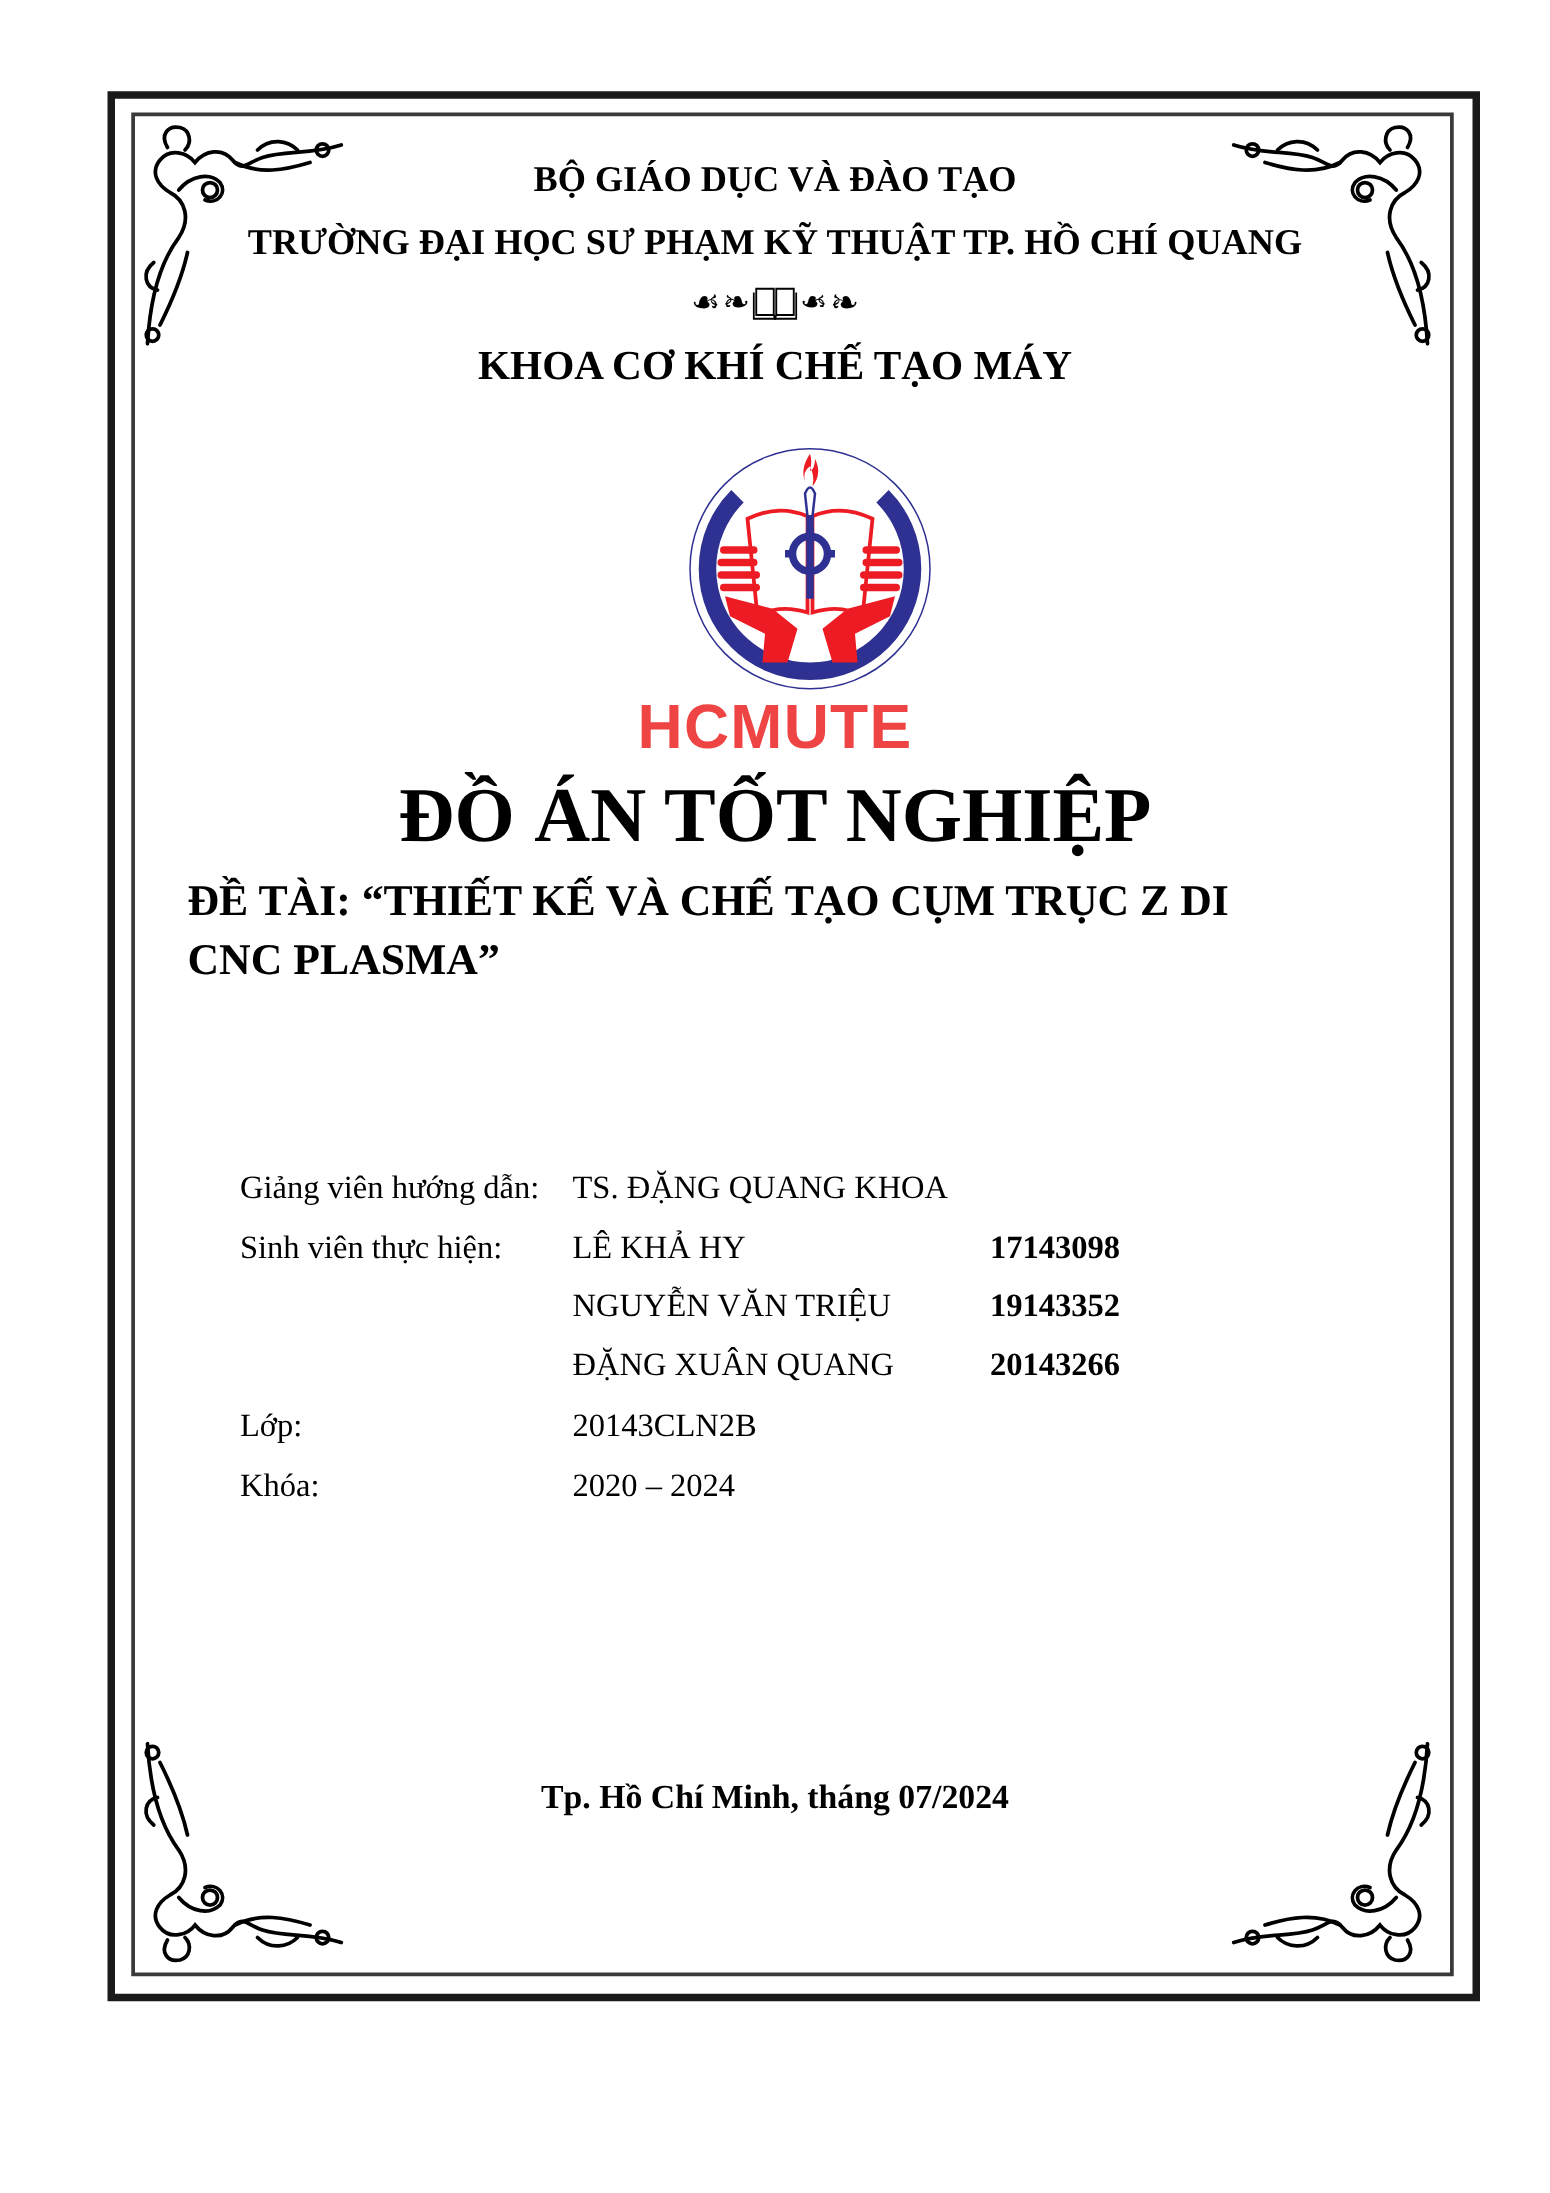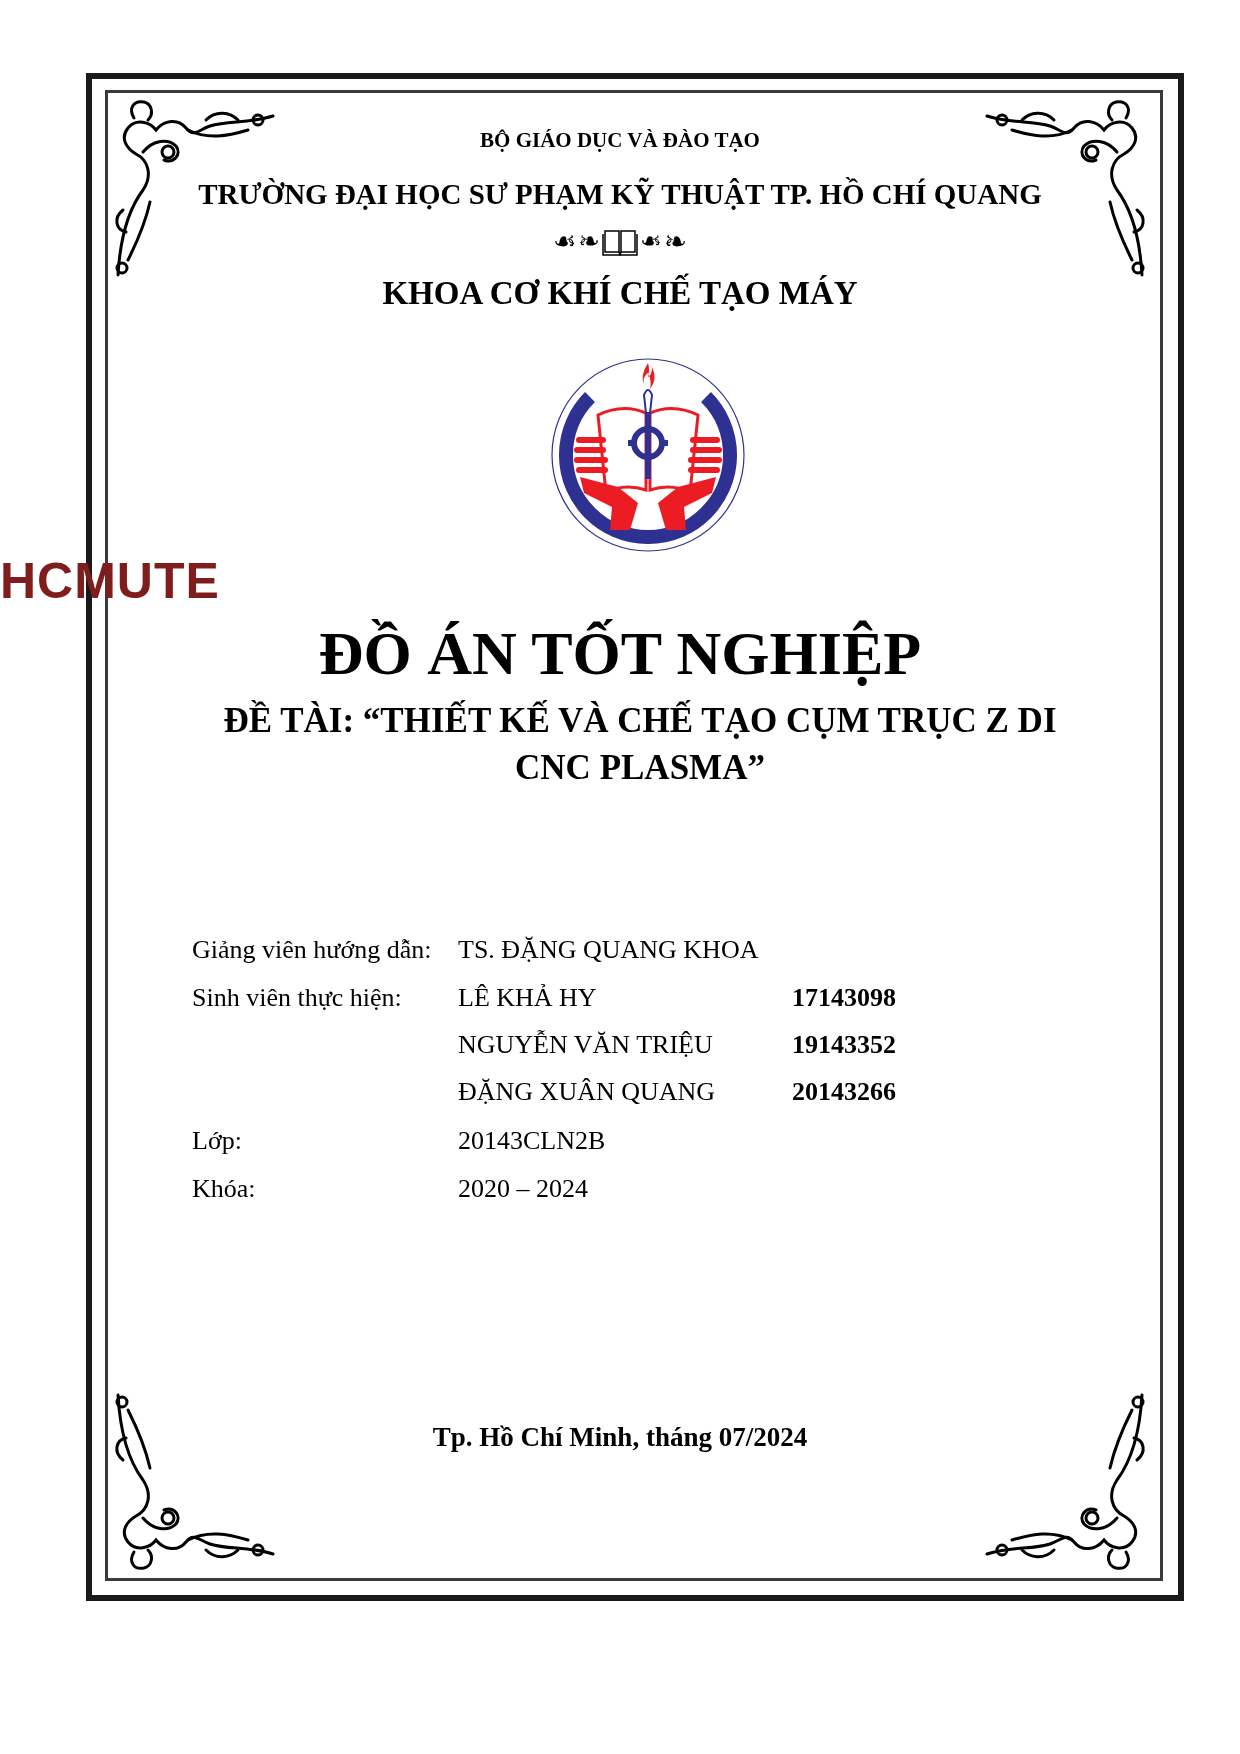--- a/index.html
+++ b/index.html
@@ -5,30 +5,30 @@
   html, body { margin: 0; padding: 0; background: #ffffff; }
   body { width: 1240px; height: 1754px; position: relative; overflow: hidden;
          font-family: "Liberation Serif", "DejaVu Serif", serif; color: #000; }
   .abs { position: absolute; }
   .frame-outer { left: 86px; top: 73px; width: 1086px; height: 1516px;
                  border: 6px solid #1a1a1a; box-sizing: content-box; }
   .frame-inner { left: 105px; top: 90px; width: 1052px; height: 1485px;
                  border: 3px solid #3a3a3a; box-sizing: content-box; }
   .corner { width: 190px; height: 190px; }
   .center-line { left: 0; width: 1240px; text-align: center; font-weight: bold; white-space: nowrap; }
-  .h-ministry { top: 128px; font-size: 21px; }
+  .h-ministry { top: 128px; font-size: 29px; }
   .h-university { top: 178px; font-size: 29px; }
   .ornament { top: 226px; left: 0; width: 1240px; display: flex; justify-content: center; align-items: center; gap: 2px; font-size: 26px; }
   .h-faculty { top: 275px; font-size: 33px; }
   .logo { left: 548px; top: 355px; width: 200px; height: 200px; }
-  .logo-text { left: 0; width: 1240px; top: 552px; 
+  .logo-text { left: 0; width: 1240px; top: 552px; text-align: center;
                font-family: "Liberation Sans", "DejaVu Sans", sans-serif;
-               font-weight: bold; font-size: 50px; color: #7f1d1d; letter-spacing: 1px; }
+               font-weight: bold; font-size: 50px; color: #ef4444; letter-spacing: 1px; }
   .doc-title { top: 618px; font-size: 62px; }
-  .topic { top: 697px; left: 150px; width: 980px; text-align: center; font-weight: bold;
+  .topic { top: 697px; left: 150px; width: 980px; text-align: left; font-weight: bold;
            font-size: 35px; line-height: 47px; }
   .info { left: 192px; top: 935px; font-size: 26px; }
   .info-row { position: absolute; left: 0; height: 48px; white-space: nowrap; }
   .info-label { position: absolute; left: 0; font-weight: normal; }
   .info-value { position: absolute; left: 266px; font-weight: normal; }
   .info-id { position: absolute; left: 600px; font-weight: bold; }
   .footer { top: 1422px; font-size: 27px; }
 </style>
 </head>
 <body>

